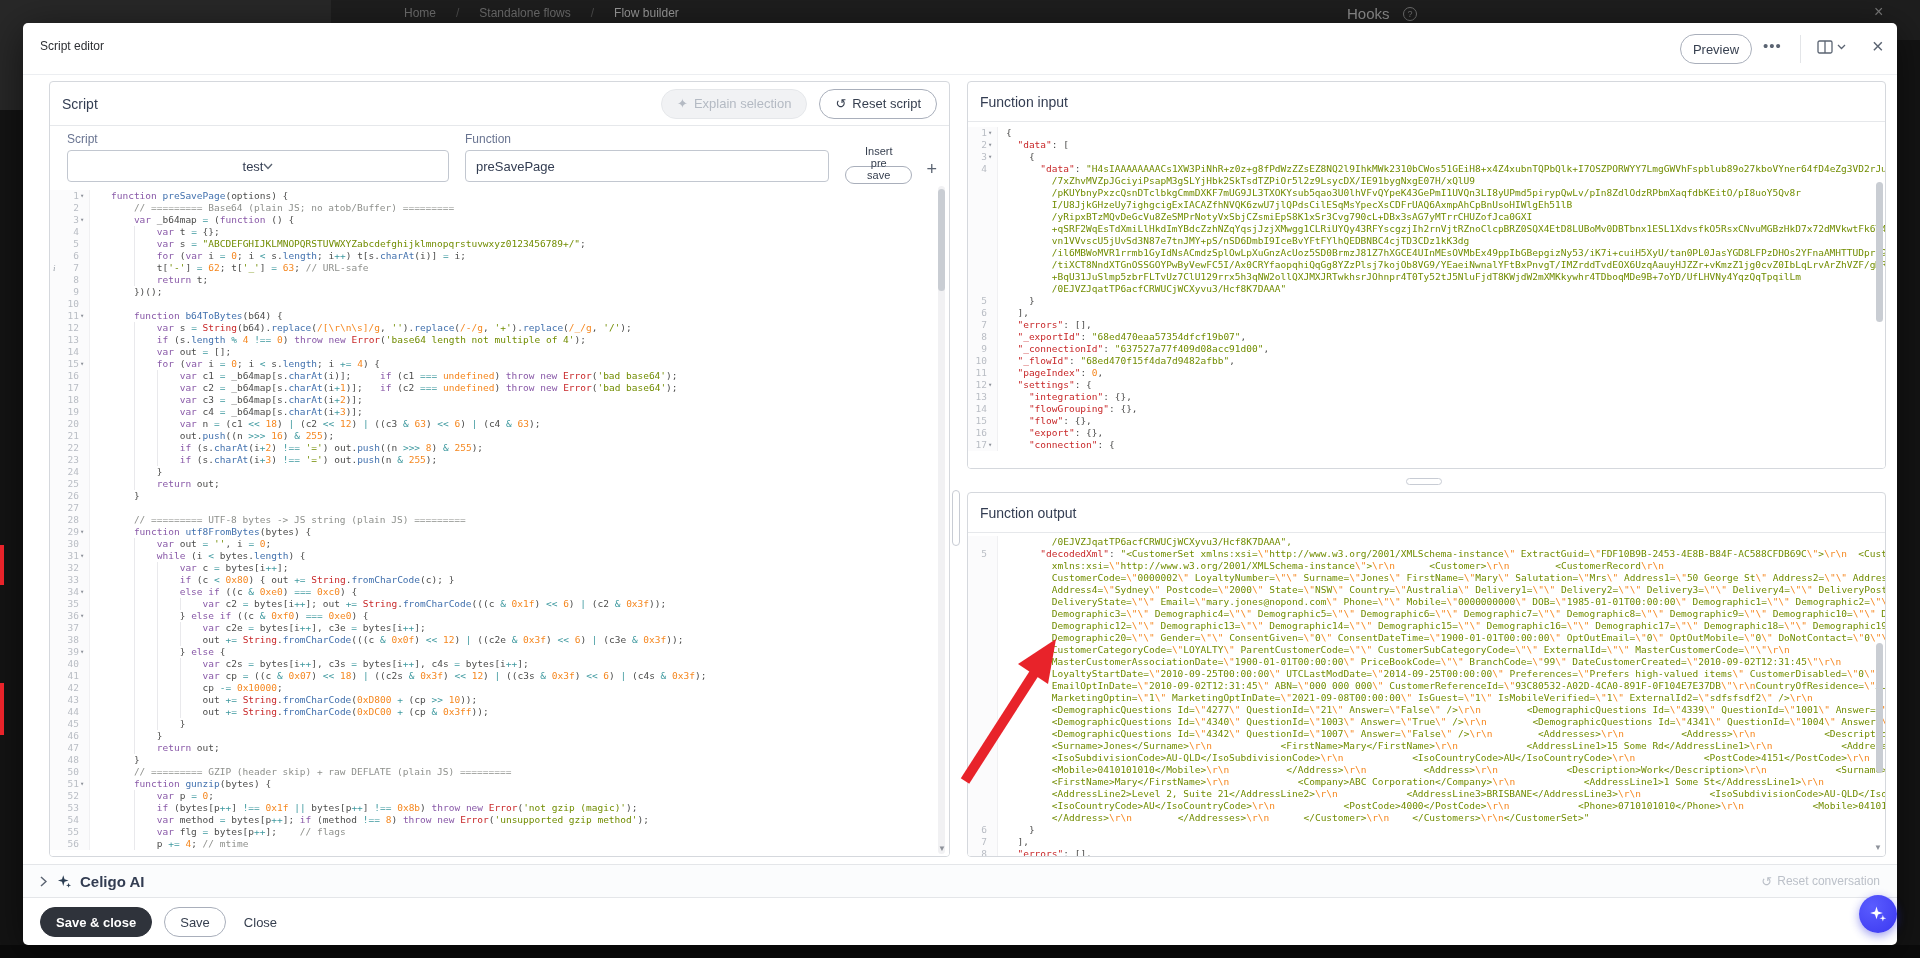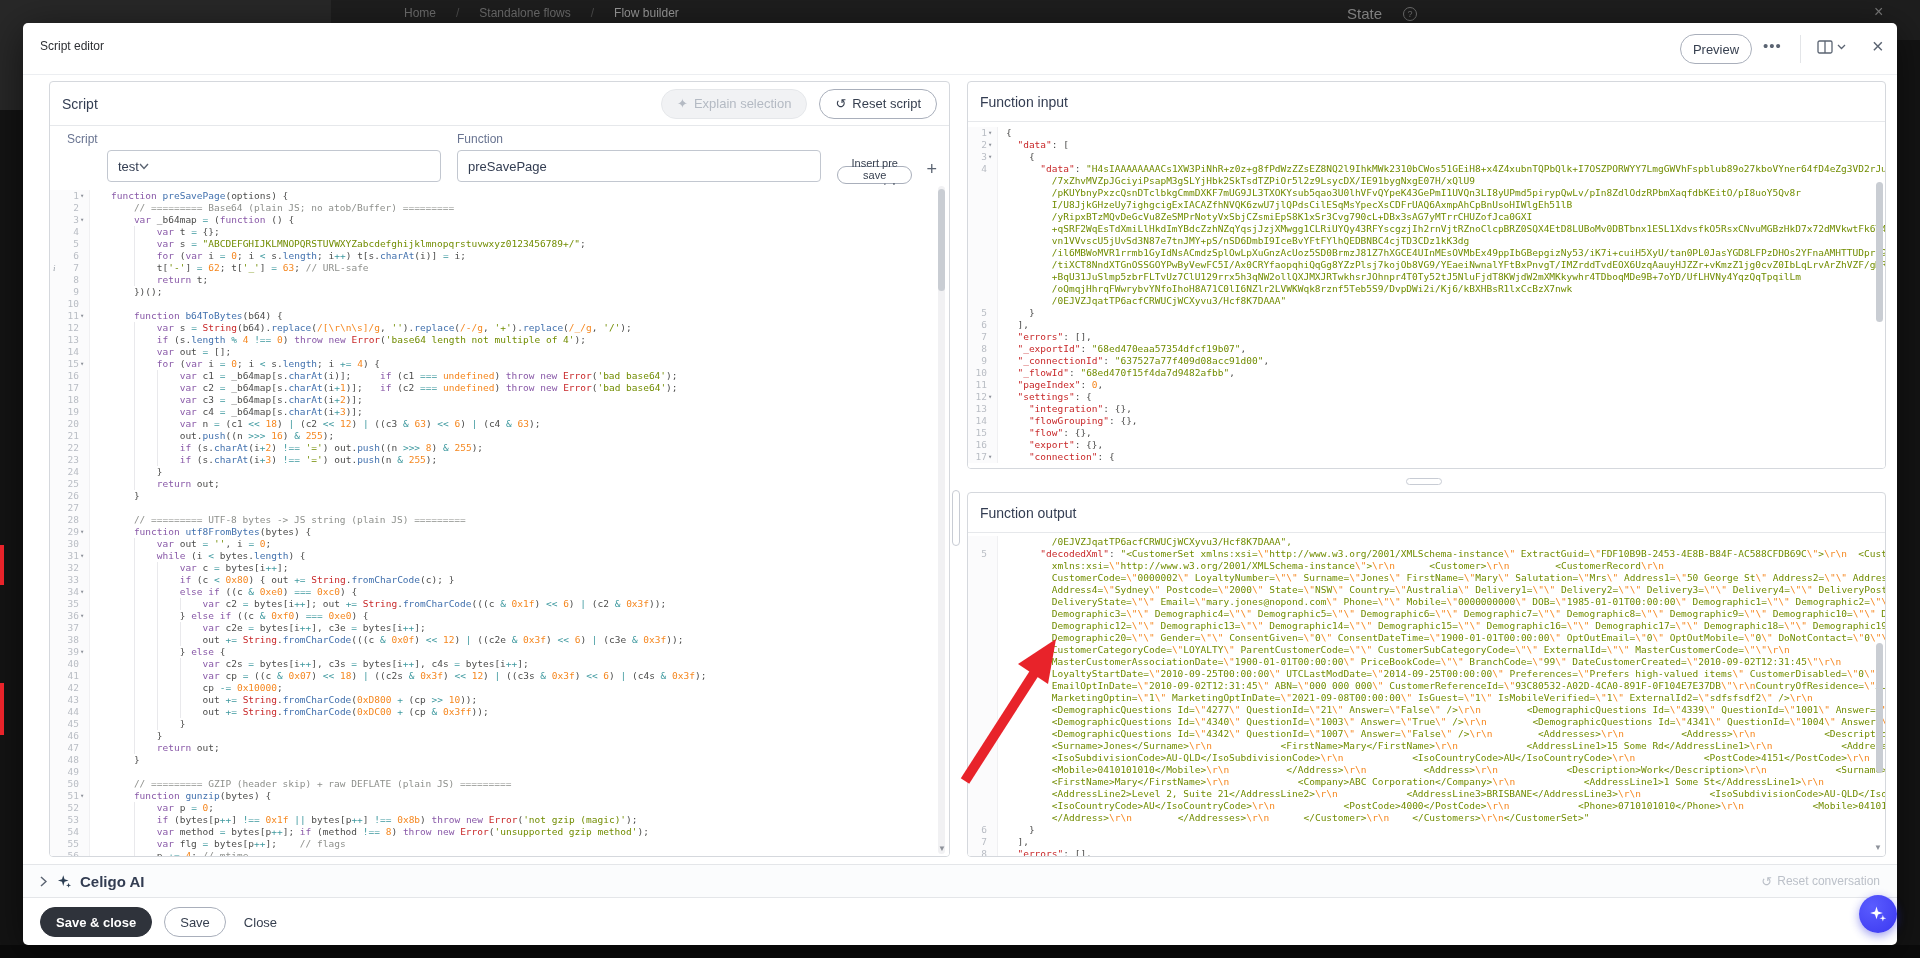--- a/index.html
+++ b/index.html
@@ -31,21 +31,21 @@
   
   .panel{position:absolute;border:1px solid #d5d8dd;border-radius:4px;background:#fff;overflow:hidden;}
   .p-head{display:flex;align-items:center;border-bottom:1px solid #e6e8eb;padding:0 12px;}
   .p-title{font-size:14px;color:#333d52;}
   .left-panel{left:26px;top:58px;width:901px;height:776px;}
   .left-panel .p-head{height:44px;}
   .lp-actions{margin-left:auto;display:flex;gap:12px;align-items:center;}
   .form-row{position:absolute;left:0;top:44px;width:100%;height:59px;display:flex;padding:6px 12px 0 17px;gap:16px;}
   .fld label{display:block;font-size:12px;color:#697491;margin-bottom:4px;}
   .selbox,.inbox{height:32px;border:1px solid #c2c7d0;border-radius:4px;font-size:13px;color:#333d52;display:flex;align-items:center;padding:0 10px;background:#fff;}
-  .selbox{width:334px;justify-content:flex-start;cursor:pointer;margin-left:40px;}
+  .selbox{width:382px;justify-content:center;cursor:pointer;}
   .inbox{width:364px;}
   .inbox input{border:none;outline:none;font-size:13px;color:#333d52;width:100%;font-family:"Liberation Sans",sans-serif;}
   .stub-wrap{display:flex;align-items:flex-end;padding-bottom:1px;gap:14px;}
   .plus-btn{font-size:18px;color:#5b6472;cursor:pointer;line-height:30px;}
   
   .code{position:absolute;font-family:"DejaVu Sans Mono",monospace;font-size:9.5px;line-height:12px;color:#4d4d4c;overflow:hidden;background:#fff;}
   .js-code{left:0;top:103px;width:899px;height:671px;padding-top:5px;}
   .crow{display:flex;height:12px;white-space:pre;}
   .g{flex:0 0 40px;display:flex;justify-content:flex-end;align-items:center;color:#b9bdc4;background:#fbfbfc;border-right:1px solid #f0f0f2;padding-right:2px;position:relative;}
   .g2{flex:0 0 30px;}
@@ -87,21 +87,21 @@
 
 <div class="topbar"></div>
 <div class="sideblock"></div>
 <div class="crumbs">
   <span>Home</span>
     <span class="sep">/</span>
   <span>Standalone flows</span>
     <span class="sep">/</span>
   <span class="last">Flow builder</span>
 </div>
-<div class="drawer-title">State</div>
+<div class="drawer-title">Hooks</div>
 <div class="help-circ">?</div>
 <div class="bd-close">×</div>
 <div class="bottomstrip"></div>
 
 <div class="modal">
   <div class="m-head">
     <div class="m-title">Script editor</div>
     <button class="btn preview-btn">Preview</button>
     <div class="dots-btn">•••</div>
     <div class="head-div"></div>
@@ -200,21 +200,20 @@
         <div class="crow"><div class="g"><span class="gnum">39</span><span class="gfold">▾</span></div><div class="cl"><span class="ind">    </span><span class="ind gl">    </span><span class="ind gl">    </span><span>} </span><span class="tk-k">else</span><span> {</span></div></div>
         <div class="crow"><div class="g"><span class="gnum">40</span><span class="gfold"></span></div><div class="cl"><span class="ind">    </span><span class="ind gl">    </span><span class="ind gl">    </span><span class="ind gl">    </span><span class="tk-k">var</span><span> c2s </span><span class="tk-o">=</span><span> bytes[i</span><span class="tk-o">++</span><span>], c3s </span><span class="tk-o">=</span><span> bytes[i</span><span class="tk-o">++</span><span>], c4s </span><span class="tk-o">=</span><span> bytes[i</span><span class="tk-o">++</span><span>];</span></div></div>
         <div class="crow"><div class="g"><span class="gnum">41</span><span class="gfold"></span></div><div class="cl"><span class="ind">    </span><span class="ind gl">    </span><span class="ind gl">    </span><span class="ind gl">    </span><span class="tk-k">var</span><span> cp </span><span class="tk-o">=</span><span> ((c </span><span class="tk-o">&amp;</span><span> </span><span class="tk-n">0x07</span><span>) </span><span class="tk-o">&lt;&lt;</span><span> </span><span class="tk-n">18</span><span>) </span><span class="tk-o">|</span><span> ((c2s </span><span class="tk-o">&amp;</span><span> </span><span class="tk-n">0x3f</span><span>) </span><span class="tk-o">&lt;&lt;</span><span> </span><span class="tk-n">12</span><span>) </span><span class="tk-o">|</span><span> ((c3s </span><span class="tk-o">&amp;</span><span> </span><span class="tk-n">0x3f</span><span>) </span><span class="tk-o">&lt;&lt;</span><span> </span><span class="tk-n">6</span><span>) </span><span class="tk-o">|</span><span> (c4s </span><span class="tk-o">&amp;</span><span> </span><span class="tk-n">0x3f</span><span>);</span></div></div>
         <div class="crow"><div class="g"><span class="gnum">42</span><span class="gfold"></span></div><div class="cl"><span class="ind">    </span><span class="ind gl">    </span><span class="ind gl">    </span><span class="ind gl">    </span><span>cp </span><span class="tk-o">-=</span><span> </span><span class="tk-n">0x10000</span><span>;</span></div></div>
         <div class="crow"><div class="g"><span class="gnum">43</span><span class="gfold"></span></div><div class="cl"><span class="ind">    </span><span class="ind gl">    </span><span class="ind gl">    </span><span class="ind gl">    </span><span>out </span><span class="tk-o">+=</span><span> </span><span class="tk-r">String</span><span>.</span><span class="tk-f">fromCharCode</span><span>(</span><span class="tk-n">0xD800</span><span> </span><span class="tk-o">+</span><span> (cp </span><span class="tk-o">&gt;&gt;</span><span> </span><span class="tk-n">10</span><span>));</span></div></div>
         <div class="crow"><div class="g"><span class="gnum">44</span><span class="gfold"></span></div><div class="cl"><span class="ind">    </span><span class="ind gl">    </span><span class="ind gl">    </span><span class="ind gl">    </span><span>out </span><span class="tk-o">+=</span><span> </span><span class="tk-r">String</span><span>.</span><span class="tk-f">fromCharCode</span><span>(</span><span class="tk-n">0xDC00</span><span> </span><span class="tk-o">+</span><span> (cp </span><span class="tk-o">&amp;</span><span> </span><span class="tk-n">0x3ff</span><span>));</span></div></div>
         <div class="crow"><div class="g"><span class="gnum">45</span><span class="gfold"></span></div><div class="cl"><span class="ind">    </span><span class="ind gl">    </span><span class="ind gl">    </span><span>}</span></div></div>
         <div class="crow"><div class="g"><span class="gnum">46</span><span class="gfold"></span></div><div class="cl"><span class="ind">    </span><span class="ind gl">    </span><span>}</span></div></div>
         <div class="crow"><div class="g"><span class="gnum">47</span><span class="gfold"></span></div><div class="cl"><span class="ind">    </span><span class="ind gl">    </span><span class="tk-k">return</span><span> out;</span></div></div>
         <div class="crow"><div class="g"><span class="gnum">48</span><span class="gfold"></span></div><div class="cl"><span class="ind">    </span><span>}</span></div></div>
-        <div class="crow"><div class="g"><span class="gnum">49</span><span class="gfold"></span></div><div class="cl"></div></div>
         <div class="crow"><div class="g"><span class="gnum">50</span><span class="gfold"></span></div><div class="cl"><span class="ind">    </span><span class="tk-c">// ========= GZIP (header skip) + raw DEFLATE (plain JS) =========</span></div></div>
         <div class="crow"><div class="g"><span class="gnum">51</span><span class="gfold">▾</span></div><div class="cl"><span class="ind">    </span><span class="tk-k">function</span><span> </span><span class="tk-f">gunzip</span><span>(bytes) {</span></div></div>
         <div class="crow"><div class="g"><span class="gnum">52</span><span class="gfold"></span></div><div class="cl"><span class="ind">    </span><span class="ind gl">    </span><span class="tk-k">var</span><span> p </span><span class="tk-o">=</span><span> </span><span class="tk-n">0</span><span>;</span></div></div>
         <div class="crow"><div class="g"><span class="gnum">53</span><span class="gfold"></span></div><div class="cl"><span class="ind">    </span><span class="ind gl">    </span><span class="tk-k">if</span><span> (bytes[p</span><span class="tk-o">++</span><span>] </span><span class="tk-o">!==</span><span> </span><span class="tk-n">0x1f</span><span> </span><span class="tk-o">||</span><span> bytes[p</span><span class="tk-o">++</span><span>] </span><span class="tk-o">!==</span><span> </span><span class="tk-n">0x8b</span><span>) </span><span class="tk-k">throw</span><span> </span><span class="tk-k">new</span><span> </span><span class="tk-r">Error</span><span>(</span><span class="tk-s">'not gzip (magic)'</span><span>);</span></div></div>
         <div class="crow"><div class="g"><span class="gnum">54</span><span class="gfold"></span></div><div class="cl"><span class="ind">    </span><span class="ind gl">    </span><span class="tk-k">var</span><span> method </span><span class="tk-o">=</span><span> bytes[p</span><span class="tk-o">++</span><span>]; </span><span class="tk-k">if</span><span> (method </span><span class="tk-o">!==</span><span> </span><span class="tk-n">8</span><span>) </span><span class="tk-k">throw</span><span> </span><span class="tk-k">new</span><span> </span><span class="tk-r">Error</span><span>(</span><span class="tk-s">'unsupported gzip method'</span><span>);</span></div></div>
         <div class="crow"><div class="g"><span class="gnum">55</span><span class="gfold"></span></div><div class="cl"><span class="ind">    </span><span class="ind gl">    </span><span class="tk-k">var</span><span> flg </span><span class="tk-o">=</span><span> bytes[p</span><span class="tk-o">++</span><span>];    </span><span class="tk-c">// flags</span></div></div>
         <div class="crow"><div class="g"><span class="gnum">56</span><span class="gfold"></span></div><div class="cl"><span class="ind">    </span><span class="ind gl">    </span><span>p </span><span class="tk-o">+=</span><span> </span><span class="tk-n">4</span><span>; </span><span class="tk-c">// mtime</span></div></div>
       </div>
     <div class="sbar" style="left:888px;top:104px;height:668px;"></div>
     <div class="sthumb" style="left:888px;top:107px;height:102px;"></div>
@@ -232,21 +231,20 @@
         <div class="crow"><div class="g g2"><span class="gnum">4</span><span class="gfold"></span></div><div class="cl cl2"><span>      </span><span class="tk-r">"data"</span><span>: </span><span class="tk-s">"H4sIAAAAAAAACs1XW3PiNhR+z0z+g8fPdWzZZsEZ8NQ2l9IhkMWk2310bCWos51GEiH8+x4Z4xubnTQPbQlk+I7OSZPORWYY7LmgGWVhFspblub89o27kboVYner64fD4eZg3VD2rJuGgfQ</span></div></div>
         <div class="crow"><div class="g g2"><span class="gnum"></span><span class="gfold"></span></div><div class="cl cl2"><span>        </span><span class="tk-s">/7xZhvMVZpJGciyiPsapM3gSLYjHbk2SkTsdTZPiOr5l2z9LsycDX/IE91bygNxgE07H/xQlU9</span></div></div>
         <div class="crow"><div class="g g2"><span class="gnum"></span><span class="gfold"></span></div><div class="cl cl2"><span>        </span><span class="tk-s">/pKUYbnyPxzcQsnDTclbkgCmmDXKF7mUG9JL3TXOKYsub5qao3U0lhVFvQYpeK43GePmI1UVQn3LI8yUPmd5pirypQwLv/pIn8ZdlOdzRPbmXaqfdbKEitO/pI8uoY5Qv8r</span></div></div>
         <div class="crow"><div class="g g2"><span class="gnum"></span><span class="gfold"></span></div><div class="cl cl2"><span>        </span><span class="tk-s">I/U8JjkGHzeUy7ighgcigExIACAZfhNVQK6zwU7jlQPdsCilESqMsYpecXsCDFrUAQ6AxmpAhCpBnUsoHIWlgEh51lB</span></div></div>
         <div class="crow"><div class="g g2"><span class="gnum"></span><span class="gfold"></span></div><div class="cl cl2"><span>        </span><span class="tk-s">/yRipxBTzMQvDeGcVu8ZeSMPrNotyVxSbjCZsmiEpS8K1xSr3Cvg790cL+DBx3sAG7yMTrrCHUZofJca0GXI</span></div></div>
         <div class="crow"><div class="g g2"><span class="gnum"></span><span class="gfold"></span></div><div class="cl cl2"><span>        </span><span class="tk-s">+qSRF2WqEsTdXmiLlHkdImYBdcZzhNZqYqsjJzjXMwgg1CLRiUYQy43RFYscgzjIh2rnVjtRZnoClcpBRZ0SQX4EtD8LUBoMv0DBTbnx1ESL1XdvsfkO5RsxCNvuMGBzHkD7x72dMVkwtFk6T4pqijjAj</span></div></div>
         <div class="crow"><div class="g g2"><span class="gnum"></span><span class="gfold"></span></div><div class="cl cl2"><span>        </span><span class="tk-s">vn1VVvscU5jUvSd3N87e7tnJMY+pS/nSD6DmbI9IceBvYFtFYlhQEDBNBC4cjTD3CDz1kK3dg</span></div></div>
         <div class="crow"><div class="g g2"><span class="gnum"></span><span class="gfold"></span></div><div class="cl cl2"><span>        </span><span class="tk-s">/il6MBWoMVR1rrmb1GyIdNsACmdzSplOwLpXuGnzAcUoz5SD0BrmzJ81Z7hXGCE4UInMEsOVMbEx49ppIbGBepgizNy53/iK7i+cuiH5XyU/tan0PL0JasYGD8LFPzDHOs2YFnaAMHTTUDprs96U+s</span></div></div>
         <div class="crow"><div class="g g2"><span class="gnum"></span><span class="gfold"></span></div><div class="cl cl2"><span>        </span><span class="tk-s">/tiXCT8NndXTGnOSSGOYPwByVewFC5I/Ax0CRYfaopqhiQqGg8YZzPlsj7kojOb8VG9/YEaeiNwnalYFtBxPnvgT/IMZrddTvdEOX6UzqAauyHJZZr+vKmzZ1jg0cvZ0IbLqLrvArZhVZF/gMRAnsmLG8bfW8B5z+0PIgPl8b+VEFwF</span></div></div>
         <div class="crow"><div class="g g2"><span class="gnum"></span><span class="gfold"></span></div><div class="cl cl2"><span>        </span><span class="tk-s">+BqU31JuSlmp5zbrFLTvUz7ClU129rrx5h3qNW2ollQXJMXJRTwkhsrJOhnpr4T0Ty52tJ5NluFjdT8KWjdW2mXMKkywhr4TDboqMDe9B+7oYD/UfLHVNy4YqzQqTpqilLm</span></div></div>
-        <div class="crow"><div class="g g2"><span class="gnum"></span><span class="gfold"></span></div><div class="cl cl2"><span>        </span><span class="tk-s">/oQmqjHhrqFWwrybvYNfoIhoH8A71C0lI6NZlr2LVWKWqk8rznf5Teb5S9/DvpDWi2i/Kj6/kBXHBsR1lxCcBzX7nwk</span></div></div>
         <div class="crow"><div class="g g2"><span class="gnum"></span><span class="gfold"></span></div><div class="cl cl2"><span>        </span><span class="tk-s">/0EJVZJqatTP6acfCRWUCjWCXyvu3/Hcf8K7DAAA"</span></div></div>
         <div class="crow"><div class="g g2"><span class="gnum">5</span><span class="gfold"></span></div><div class="cl cl2"><span>    </span><span>}</span></div></div>
         <div class="crow"><div class="g g2"><span class="gnum">6</span><span class="gfold"></span></div><div class="cl cl2"><span>  </span><span>],</span></div></div>
         <div class="crow"><div class="g g2"><span class="gnum">7</span><span class="gfold"></span></div><div class="cl cl2"><span>  </span><span class="tk-r">"errors"</span><span>:</span><span> [],</span></div></div>
         <div class="crow"><div class="g g2"><span class="gnum">8</span><span class="gfold"></span></div><div class="cl cl2"><span>  </span><span class="tk-r">"_exportId"</span><span>:</span><span> </span><span class="tk-s">"68ed470eaa57354dfcf19b07"</span><span>,</span></div></div>
         <div class="crow"><div class="g g2"><span class="gnum">9</span><span class="gfold"></span></div><div class="cl cl2"><span>  </span><span class="tk-r">"_connectionId"</span><span>:</span><span> </span><span class="tk-s">"637527a77f409d08acc91d00"</span><span>,</span></div></div>
         <div class="crow"><div class="g g2"><span class="gnum">10</span><span class="gfold"></span></div><div class="cl cl2"><span>  </span><span class="tk-r">"_flowId"</span><span>:</span><span> </span><span class="tk-s">"68ed470f15f4da7d9482afbb"</span><span>,</span></div></div>
         <div class="crow"><div class="g g2"><span class="gnum">11</span><span class="gfold"></span></div><div class="cl cl2"><span>  </span><span class="tk-r">"pageIndex"</span><span>:</span><span> </span><span class="tk-n">0</span><span>,</span></div></div>
         <div class="crow"><div class="g g2"><span class="gnum">12</span><span class="gfold">▾</span></div><div class="cl cl2"><span>  </span><span class="tk-r">"settings"</span><span>:</span><span> {</span></div></div>
         <div class="crow"><div class="g g2"><span class="gnum">13</span><span class="gfold"></span></div><div class="cl cl2"><span>    </span><span class="tk-r">"integration"</span><span>:</span><span> {},</span></div></div>

